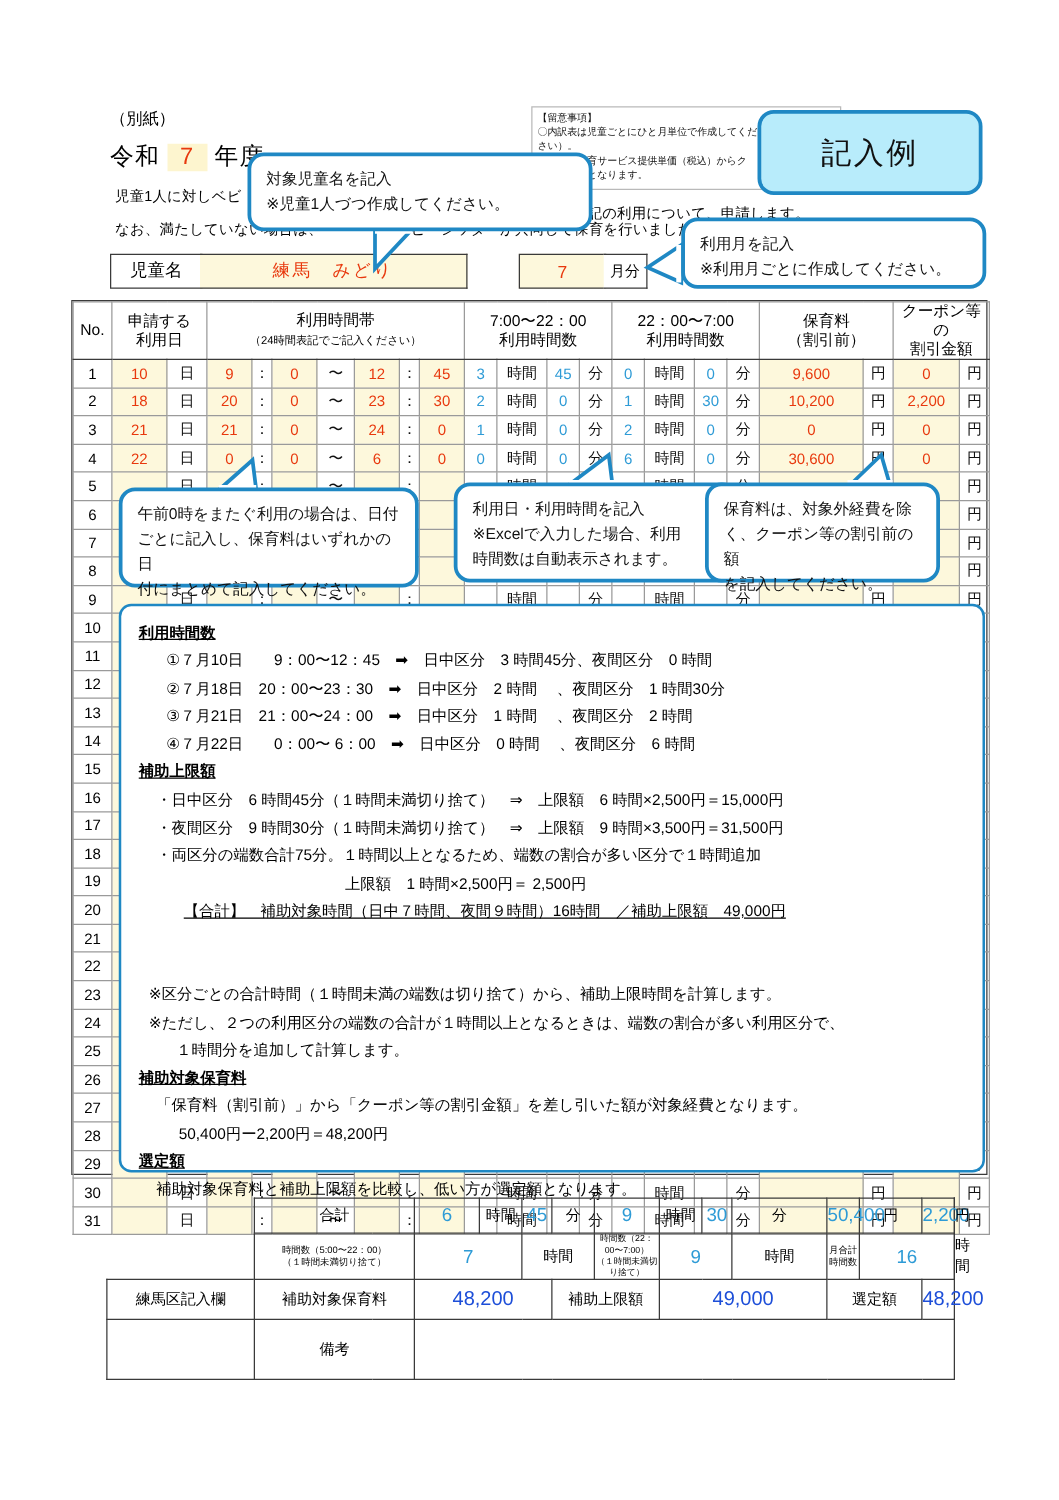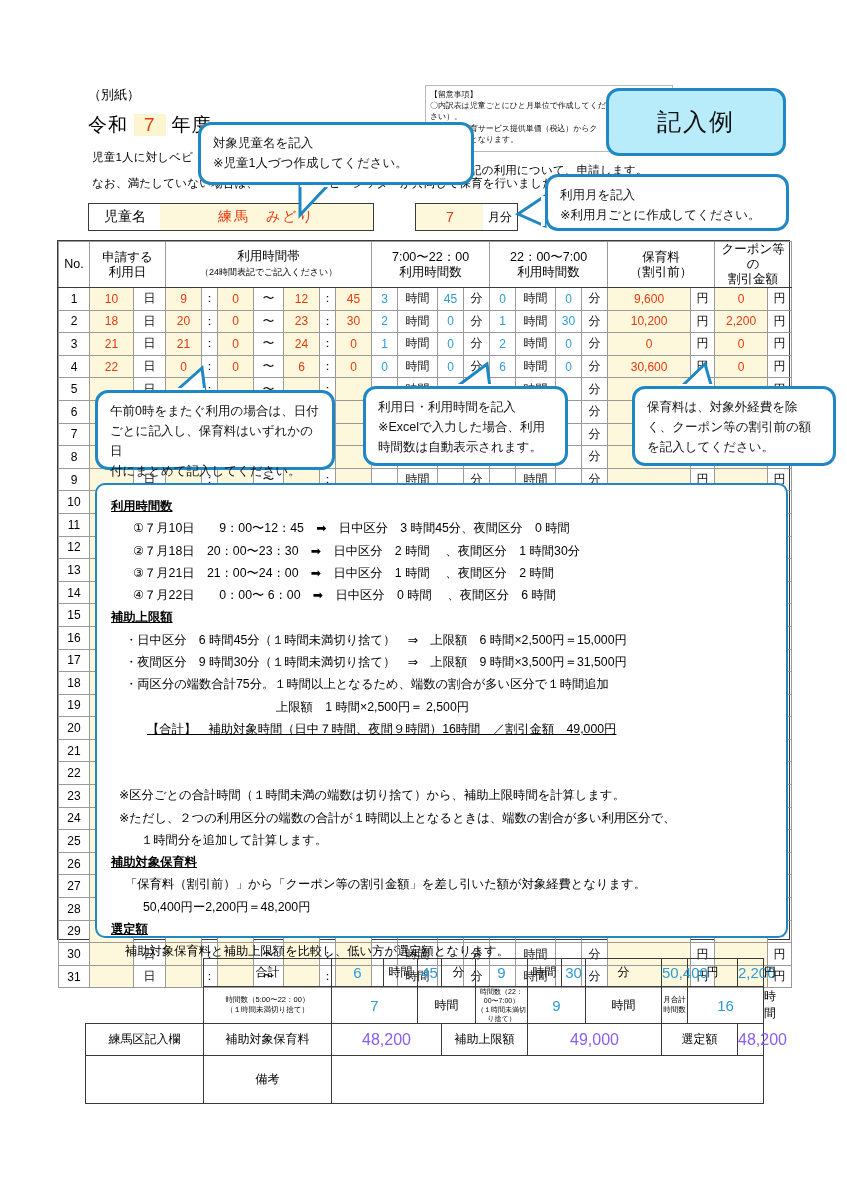--- a/index.html
+++ b/index.html
@@ -65,41 +65,41 @@
   .pad-r{padding-right:3px;text-align:right;}
 
   
   .bub{
     position:absolute;background:#fff;border:3px solid #1f88c4;border-radius:13px;
     font-size:12.5px;line-height:20px;color:#111;box-sizing:border-box;padding:8px 12px;
   }
   #bub-name{left:198px;top:122px;width:276px;height:63px;}
   #bub-month{left:545px;top:174px;width:244px;height:57px;}
   #bub-midnight{left:95px;top:390px;width:240px;height:80px;}
-  #bub-excel{left:363px;top:386px;width:205px;height:80px;}
-  #bub-fee{left:632px;top:386px;width:204px;height:80px;}
+  #bub-excel{left:363px;top:386px;width:228px;height:80px;}
+  #bub-fee{left:564px;top:386px;width:188px;height:80px;}
 
   
   #bigbox{
     left:95px;top:483px;width:693px;height:455px;
     background:#fff;border:2.4px solid #1f88c4;border-radius:10px;
     box-sizing:border-box;padding:10px 14px;font-size:12.3px;line-height:22.3px;
   }
   #bigbox .sec{font-weight:bold;text-decoration:underline;display:inline-block;}
   #bigbox .ln{white-space:pre;}
   #bigbox .u{text-decoration:underline;}
 
   
   #btm{left:85px;top:958px;width:678px;height:140px;}
   table.btm{border-collapse:collapse;width:100%;table-layout:fixed;}
   table.btm td{border:1px solid #3a3a3a;font-size:12px;text-align:center;vertical-align:middle;padding:0;}
   table.btm td.v{color:#2e9bd6;font-size:15px;}
   table.btm td.tiny{font-size:7.5px;line-height:10px;}
   table.btm td.tiny2{font-size:7px;line-height:9px;}
-  table.btm td.big{font-size:16px;color:#8b5cf6;}
+  table.btm td.big{font-size:16px;color:#1d4ed8;}
   table.btm td.nb{border:none;}
 </style>
 </head>
 <body>
 
 <div class="page">
 
   <div class="abs" id="besshi">（別紙）</div>
 
   <div class="abs" id="reiwa-line">
@@ -965,21 +965,21 @@
       <div class="ln">②７月18日　20：00〜23：30　➡　日中区分　2 時間　 、夜間区分　1 時間30分</div>
       <div class="ln">③７月21日　21：00〜24：00　➡　日中区分　1 時間　 、夜間区分　2 時間</div>
       <div class="ln">④７月22日　　0：00〜 6：00　➡　日中区分　0 時間　 、夜間区分　6 時間</div>
     </div>
     <div class="sec">補助上限額</div>
     <div style="padding-left:14px;">
       <div class="ln">・日中区分　6 時間45分（１時間未満切り捨て）　⇒　上限額　6 時間×2,500円＝15,000円</div>
       <div class="ln">・夜間区分　9 時間30分（１時間未満切り捨て）　⇒　上限額　9 時間×3,500円＝31,500円</div>
       <div class="ln">・両区分の端数合計75分。１時間以上となるため、端数の割合が多い区分で１時間追加</div>
       <div class="ln" style="text-align:center;padding-right:152px;">上限額　1 時間×2,500円＝ 2,500円</div>
-      <div class="ln u" style="padding-left:22px;">【合計】　補助対象時間（日中７時間、夜間９時間）16時間　／割引金額　49,000円</div>
+      <div class="ln u" style="padding-left:22px;">【合計】　補助対象時間（日中７時間、夜間９時間）16時間　／補助上限額　49,000円</div>
     </div>
     <div style="padding-left:8px;margin-top:44px;">
       <div class="ln">※区分ごとの合計時間（１時間未満の端数は切り捨て）から、補助上限時間を計算します。</div>
       <div class="ln">※ただし、２つの利用区分の端数の合計が１時間以上となるときは、端数の割合が多い利用区分で、</div>
       <div class="ln" style="padding-left:22px;">１時間分を追加して計算します。</div>
     </div>
     <div class="sec">補助対象保育料</div>
     <div style="padding-left:14px;">
       <div class="ln">「保育料（割引前）」から「クーポン等の割引金額」を差し引いた額が対象経費となります。</div>
       <div class="ln" style="padding-left:18px;">50,400円ー2,200円＝48,200円</div>

